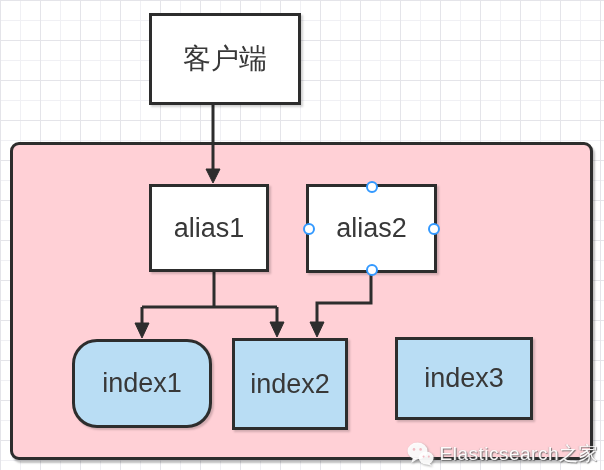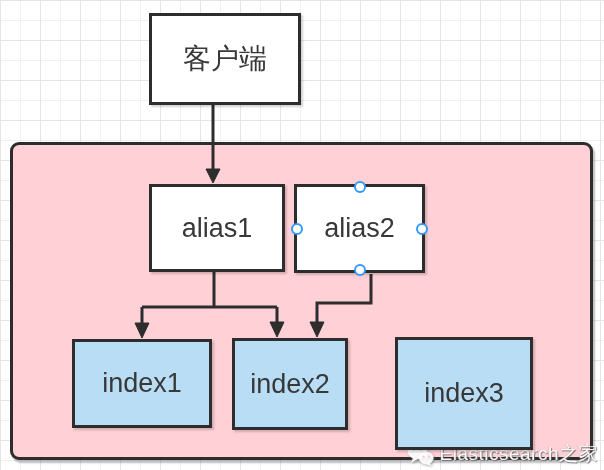--- a/index.html
+++ b/index.html
@@ -39,26 +39,26 @@
     display: flex;
     align-items: center;
     justify-content: center;
     font-size: 27px;
     color: #383838;
     box-shadow: 2px 2px 2px rgba(0,0,0,0.18);
     z-index: 3;
     cursor: default;
   }
   .node-client { left: 149px; top: 13px;  width: 152px; height: 92px; font-size: 28px; }
-  .node-alias1 { left: 149px; top: 184px; width: 136px; height: 88px; }
-  .node-alias2 { left: 294px; top: 184px; width: 131px; height: 89px; }
+  .node-alias1 { left: 149px; top: 184px; width: 120px; height: 88px; }
+  .node-alias2 { left: 306px; top: 184px; width: 131px; height: 89px; }
   .node-index  { background: #b9ddf4; }
-  .node-index1 { left: 72px;  top: 339px; width: 140px; height: 89px; }
+  .node-index1 { left: 72px;  top: 339px; width: 140px; height: 89px; border-radius: 25px; }
   .node-index2 { left: 232px; top: 338px; width: 116px; height: 92px; }
-  .node-index3 { left: 395px; top: 337px; width: 138px; height: 113px; }
+  .node-index3 { left: 395px; top: 337px; width: 138px; height: 83px; }
 
   .edges {
     position: absolute; left: 0; top: 0;
     width: 604px; height: 470px;
     z-index: 2;
   }
   .edges path { stroke: #2d2d2d; stroke-width: 3; fill: none; }
   .edges polygon { fill: #2d2d2d; stroke: #2d2d2d; stroke-width: 1; }
 
   .handle {

